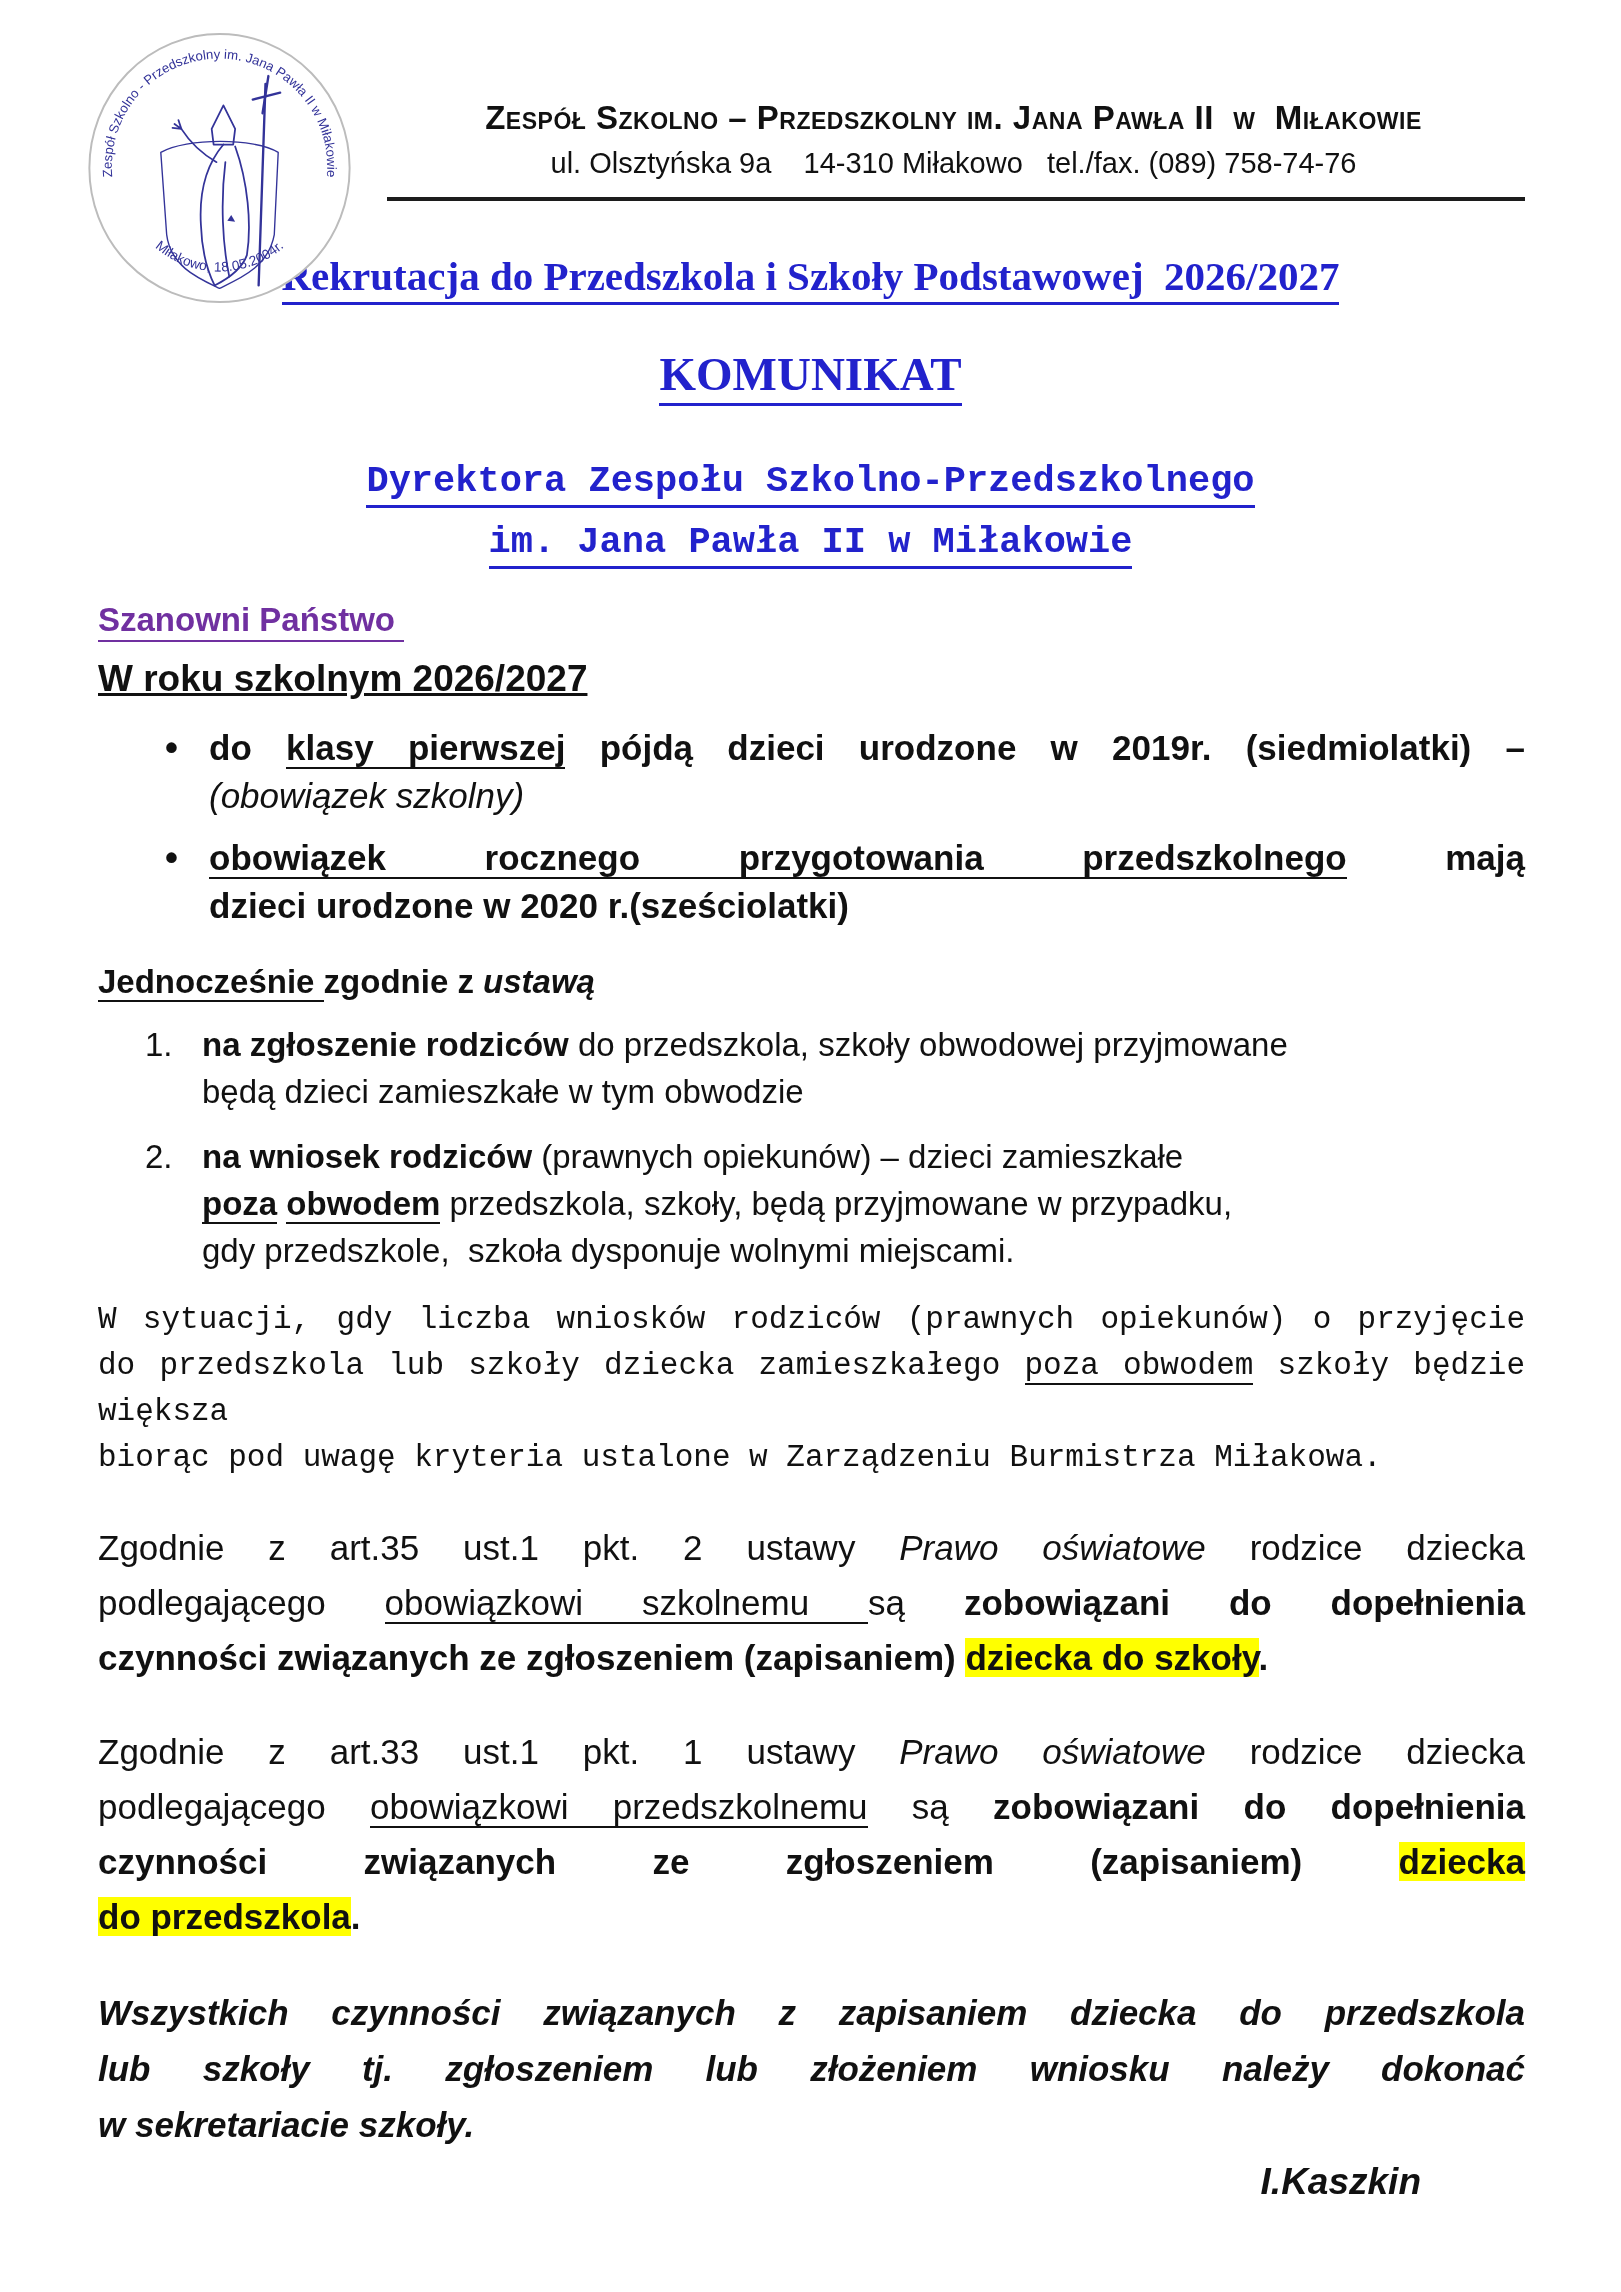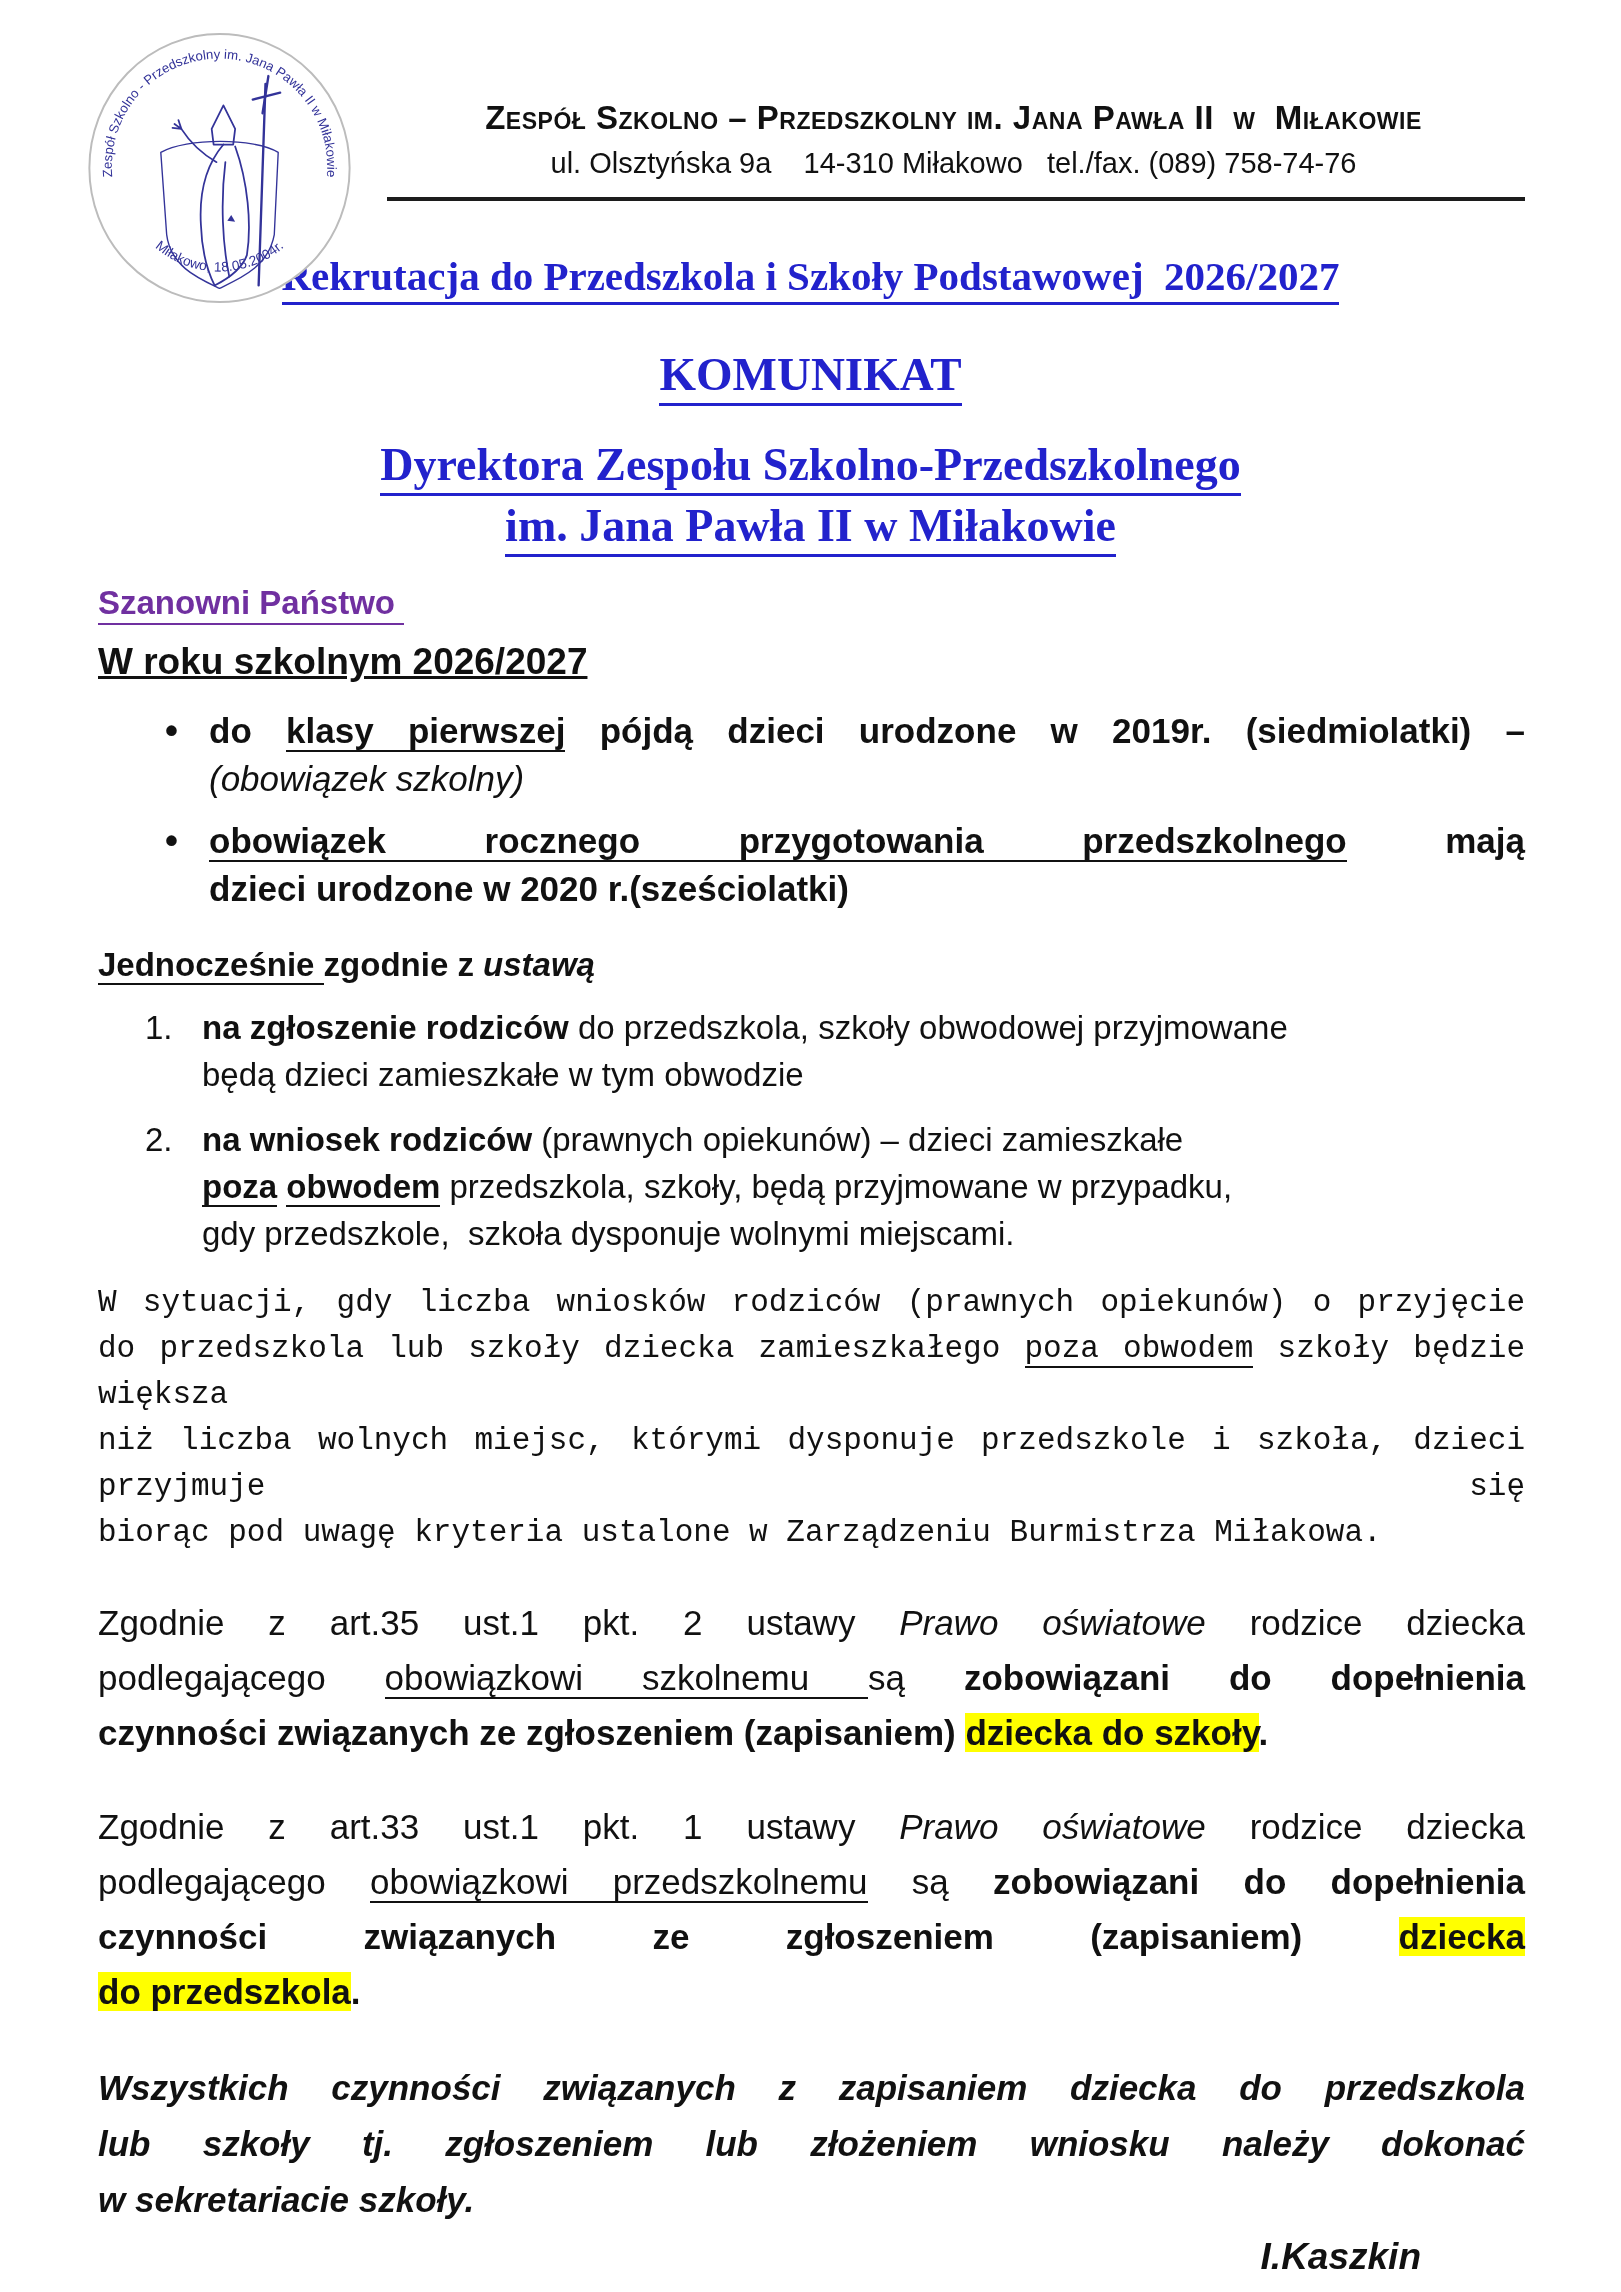--- a/index.html
+++ b/index.html
@@ -11,21 +11,21 @@
   .logo{position:absolute;left:86px;top:33px;}
   .head-text{margin:0 96px 0 382px;text-align:center;padding-top:98px;}
   .school{font-weight:700;font-variant:small-caps;font-size:33px;line-height:39px;white-space:pre;letter-spacing:0.5px;}
   .addr{font-size:29px;line-height:37px;margin-top:7.8px;white-space:pre;}
   .rule{border-top:4.9px solid #1c1c1c;margin:15.7px 96px 0 387px;height:0;}
   
   .t-blue{color:var(--title-blue,#2222cc);font-family:"Liberation Serif",serif;font-weight:700;text-align:center;}
   .tu{border-bottom:3.9px solid currentColor;padding-bottom:2.9px;white-space:pre;}
   .t1{font-size:41px;margin-top:51px;}
   .t2{font-size:47px;margin-top:47px;}
-  .t3{font-size:46px;margin-top:33px;line-height:61px;}
+  .t3{font-size:37px;margin-top:50px;line-height:61px;font-family:Liberation Mono, monospace;}
   
   .content{padding:0 96px 0 98px;}
   .salutation{margin-top:27.4px;font-size:33px;font-weight:700;color:var(--salutation-purple,#7030a0);}
   .su{border-bottom:2.9px solid currentColor;padding-bottom:2px;white-space:pre;margin-top:11px;}
   .intro{margin-top:19.6px;font-size:37px;font-weight:700;text-decoration:underline;}
   
   .tline{font-size:35px;line-height:48px;}
   .just{text-align:justify;text-align-last:justify;}
   .b{font-weight:700;} .i{font-style:italic;text-align:right;}
   .u{border-bottom:2.9px solid currentColor;}
@@ -142,21 +142,20 @@
           <div class="tline"><span class="b">na wniosek rodziców</span><span> (prawnych opiekunów) – dzieci zamieszkałe</span></div>
           <div class="tline"><span class="b u">poza</span><span> </span><span class="b u">obwodem</span><span> przedszkola, szkoły, będą przyjmowane w przypadku,</span></div>
           <div class="tline"><span>gdy przedszkole, &nbsp;szkoła dysponuje wolnymi miejscami.</span></div>
         </div>
     </div>
   </div>
 
   <div class="para-sm">
       <div class="tline just"><span>W sytuacji, gdy liczba wniosków rodziców (prawnych opiekunów) o przyjęcie</span></div>
       <div class="tline just"><span>do przedszkola lub szkoły dziecka zamieszkałego </span><span class="u">poza obwodem</span><span> szkoły będzie większa</span></div>
-      <div class="tline just"><span>niż liczba wolnych miejsc, którymi dysponuje przedszkole i szkoła, dzieci przyjmuje się</span></div>
       <div class="tline"><span>biorąc pod uwagę kryteria ustalone w Zarządzeniu Burmistrza Miłakowa.</span></div>
     </div>
 
   <div class="para-lg">
       <div class="tline just"><span>Zgodnie z art.35 ust.1 pkt. 2 ustawy </span><span class="i">Prawo oświatowe</span><span> rodzice dziecka</span></div>
       <div class="tline just"><span>podlegającego </span><span class="u">obowiązkowi szkolnemu </span><span>są </span><span class="b">zobowiązani do dopełnienia</span></div>
       <div class="tline"><span class="b">czynności związanych ze zgłoszeniem (zapisaniem) </span><span class="b hl">dziecka do szkoły</span><span class="b">.</span></div>
     </div>
 
   <div class="para-lg">

